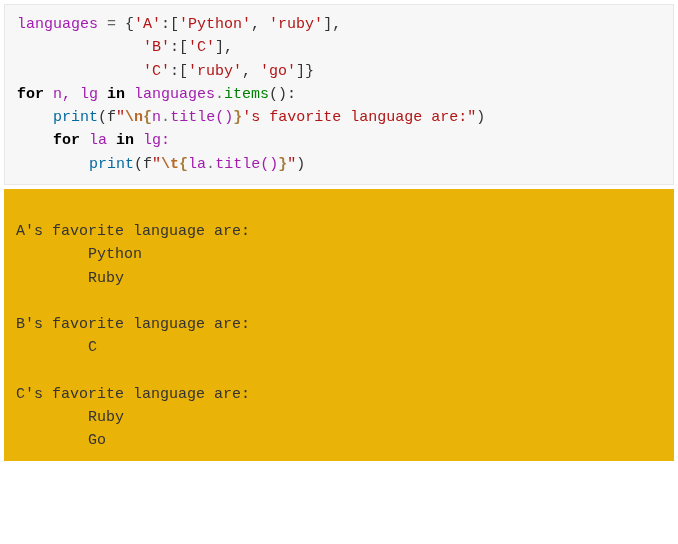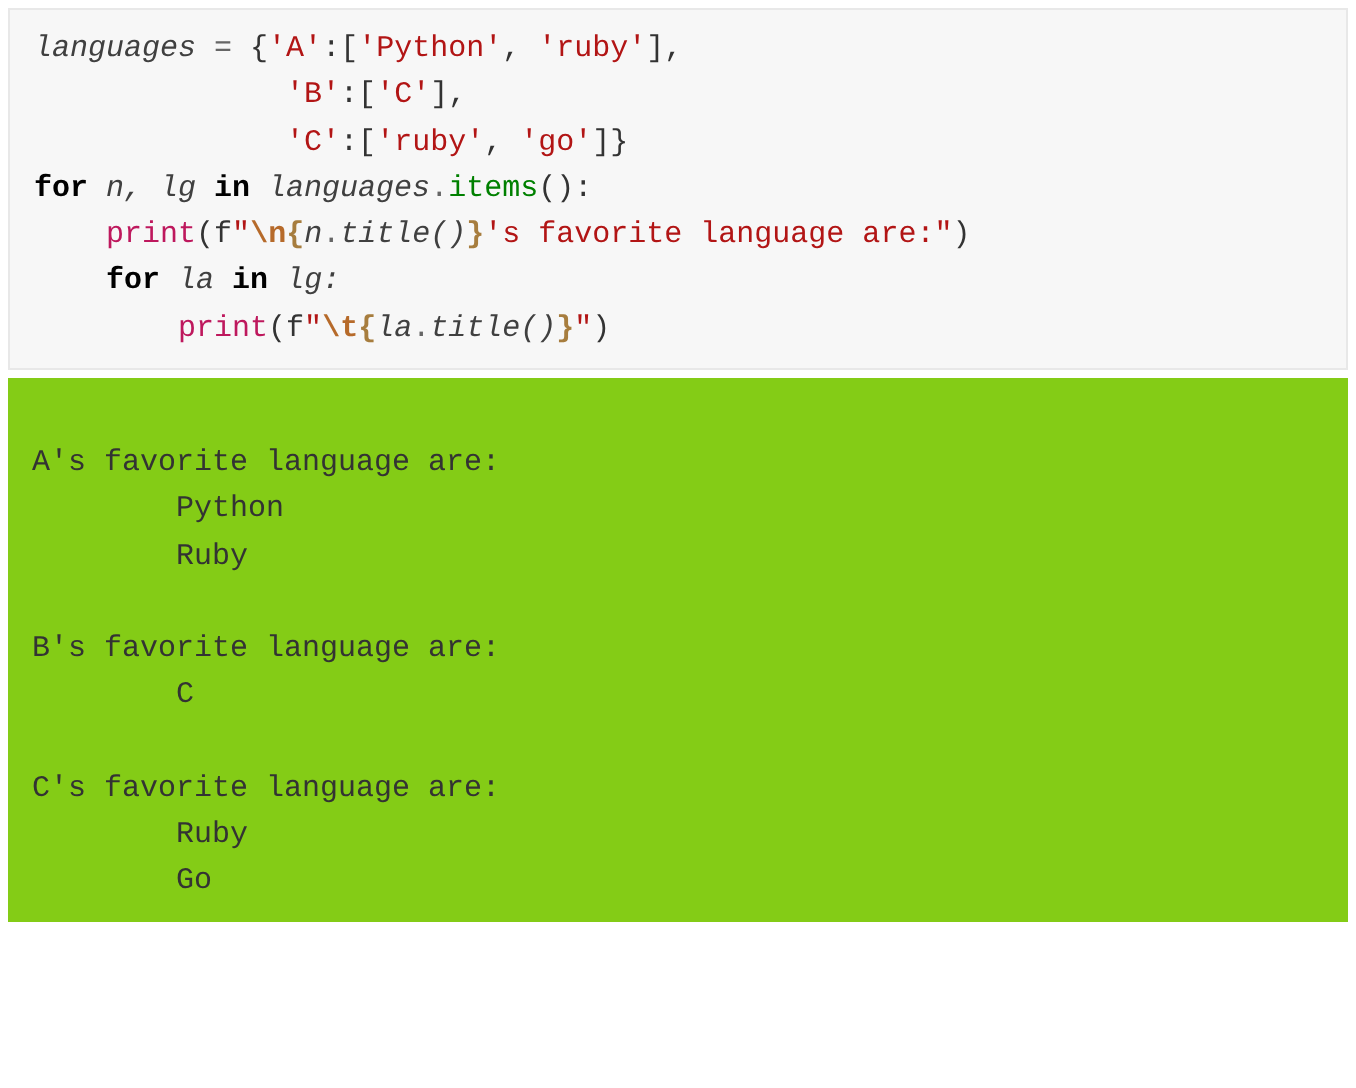--- a/index.html
+++ b/index.html
@@ -12,35 +12,35 @@
   }
   .code-block {
     background: #f7f7f7;
     border: 1px solid #e8e8e8;
     padding: 8px 12px;
     margin: 4px;
     white-space: pre;
     color: #333333;
   }
   .output-block {
-    background: #84cc16;
+    background: #eab308;
     padding: 8px 12px;
     margin: 4px;
     white-space: pre;
     color: #333333;
   }
   .kw  { color: #000000; font-weight: bold; }  
   .op  { color: #666666; }                     
   .str { color: #b21515; }                     
   .si  { color: #a77d3e; font-weight: bold; }  
   .se  { color: #b66a2a; font-weight: bold; }  
-  .nm  { color: #404040; font-style: italic; }                     
+  .nm  { color: #a21caf; }                     
   .attr{ color: #008000; text-align: right; }                     
   .pun { color: #333333; }                     
-  .nb  { color: #be185d; }                     
+  .nb  { color: #0369a1; }                     
 </style>
 </head>
 <body>
 
 <div class="code-block"><span class="nm">languages </span><span class="op">=</span><span class="pun"> {</span><span class="str">'A'</span><span class="pun">:[</span><span class="str">'Python'</span><span class="pun">, </span><span class="str">'ruby'</span><span class="pun">],</span>
 <span>              </span><span class="str">'B'</span><span class="pun">:[</span><span class="str">'C'</span><span class="pun">],</span>
 <span>              </span><span class="str">'C'</span><span class="pun">:[</span><span class="str">'ruby'</span><span class="pun">, </span><span class="str">'go'</span><span class="pun">]}</span>
 <span class="kw">for</span><span class="nm"> n, lg </span><span class="kw">in</span><span class="nm"> languages</span><span class="op">.</span><span class="attr">items</span><span class="pun">():</span>
 <span>    </span><span class="nb">print</span><span class="pun">(f</span><span class="str">"</span><span class="se">\n</span><span class="si">{</span><span class="nm">n</span><span class="op">.</span><span class="nm">title()</span><span class="si">}</span><span class="str">'s favorite language are:"</span><span class="pun">)</span>
 <span>    </span><span class="kw">for</span><span class="nm"> la </span><span class="kw">in</span><span class="nm"> lg:</span>

